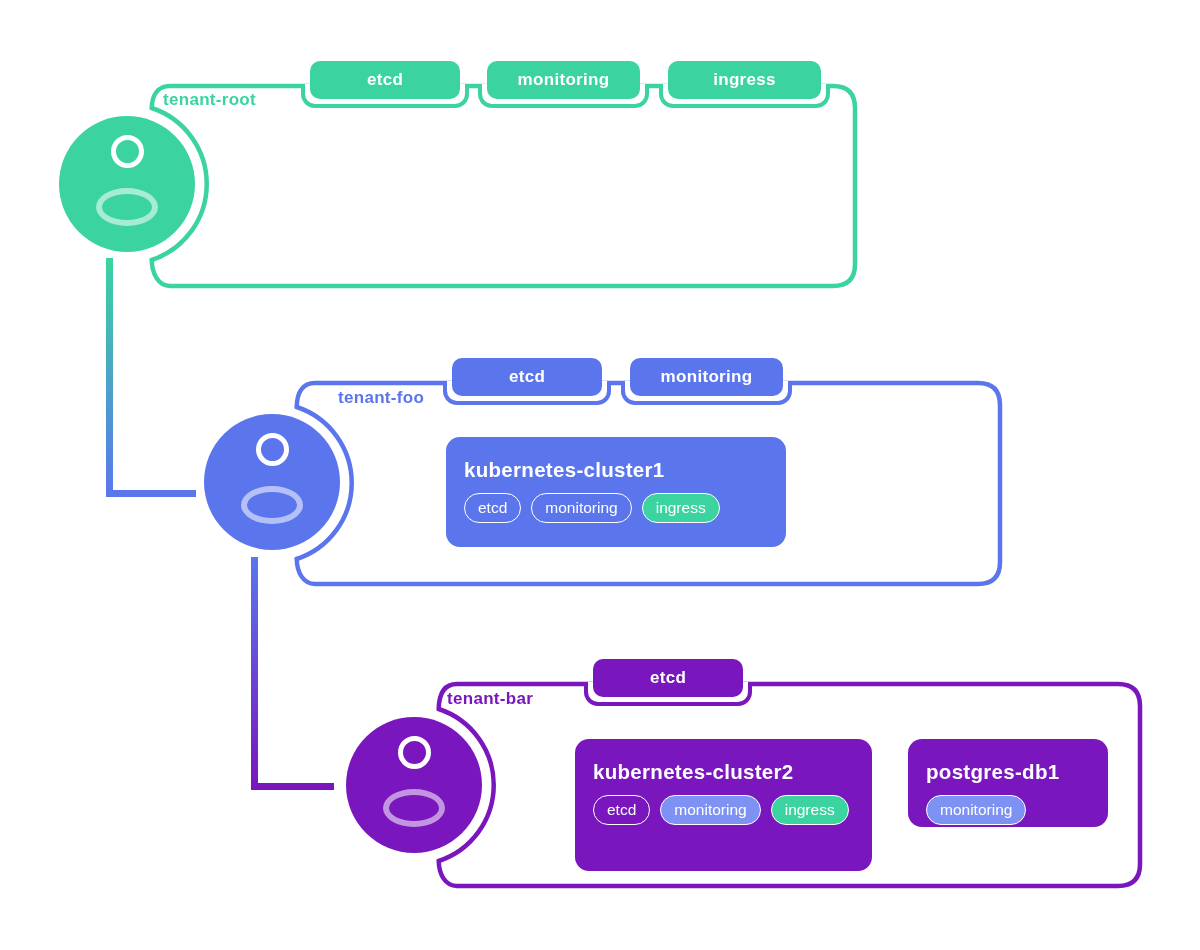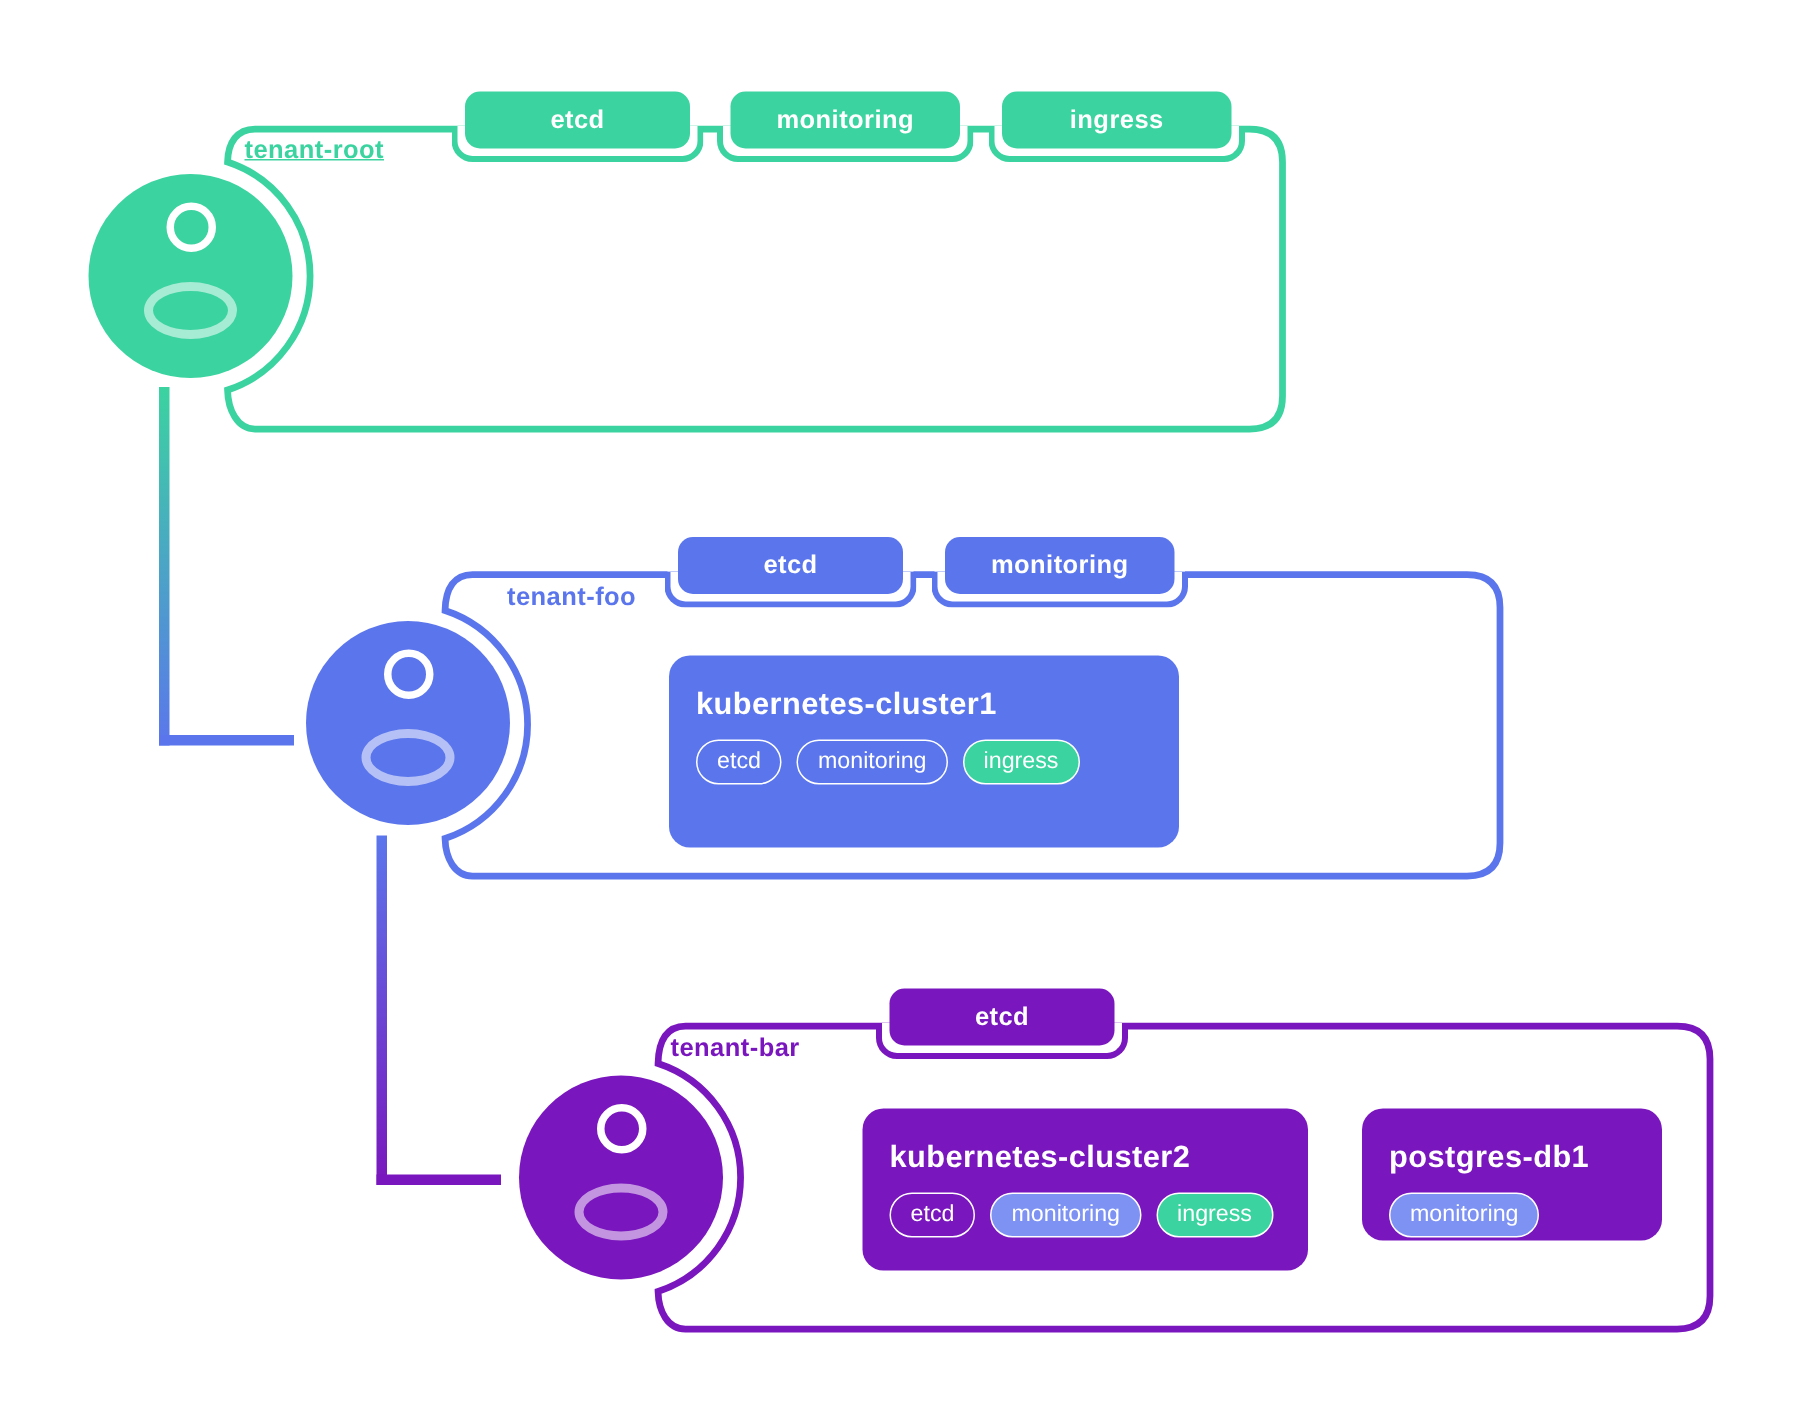--- a/index.html
+++ b/index.html
@@ -35,21 +35,21 @@
     color:#ffffff;font-weight:bold;font-size:17px;text-align:center;letter-spacing:.3px;
     box-sizing:border-box;
   }
   .badge.green{background:var(--green);}
   .badge.blue{background:var(--blue);}
   .badge.purple{background:var(--purple);}
 
   .tenant-label{
     position:absolute;z-index:1;font-size:17px;font-weight:bold;letter-spacing:.3px;white-space:nowrap;
   }
-  .tenant-label.green{color:var(--green);text-decoration:underline;}
+  .tenant-label.green{color:var(--green);}
   .tenant-label.blue{color:var(--blue);margin-left:27px;}
   .tenant-label.purple{color:var(--purple);}
 
   
   .avatar{position:absolute;z-index:2;width:136px;height:136px;border-radius:50%;}
   .avatar.green{background:var(--green);}
   .avatar.blue{background:var(--blue);}
   .avatar.purple{background:var(--purple);}
   .avatar .head{
     position:absolute;left:50%;top:19px;width:33px;height:33px;margin-left:-16.5px;
@@ -114,41 +114,41 @@
   <div class="pocket blue" style="left:621px;top:381px;width:171px;"></div>
 
   <div class="badge blue" style="left:452px;top:358px;width:150px;">etcd</div>
   <div class="badge blue" style="left:630px;top:358px;width:153px;">monitoring</div>
 
   <div class="avatar blue" style="left:204px;top:414px;">
     <div class="head"></div>
     <div class="body"></div>
   </div>
 
-  <div class="card blue" style="left:446px;top:437px;width:340px;height:128px;">
+  <div class="card blue" style="left:446px;top:437px;width:340px;height:110px;">
     <div class="card-title">kubernetes-cluster1</div>
     <div class="pill-row">
       <div class="pill outline">etcd</div>
       <div class="pill outline">monitoring</div>
       <div class="pill fill-green">ingress</div>
     </div>
   </div>
 
   <div class="tenant-label purple" style="left:447px;top:689px;">tenant-bar</div>
 
   <div class="pocket purple" style="left:584px;top:682px;width:168px;"></div>
 
   <div class="badge purple" style="left:593px;top:659px;width:150px;">etcd</div>
 
   <div class="avatar purple" style="left:346px;top:717px;">
     <div class="head"></div>
     <div class="body"></div>
   </div>
 
-  <div class="card purple" style="left:575px;top:739px;width:297px;height:108px;">
+  <div class="card purple" style="left:575px;top:739px;width:297px;height:132px;">
     <div class="card-title">kubernetes-cluster2</div>
     <div class="pill-row">
       <div class="pill outline">etcd</div>
       <div class="pill fill-blue">monitoring</div>
       <div class="pill fill-green">ingress</div>
     </div>
   </div>
 
   <div class="card purple" style="left:908px;top:739px;width:200px;height:88px;">
     <div class="card-title">postgres-db1</div>

